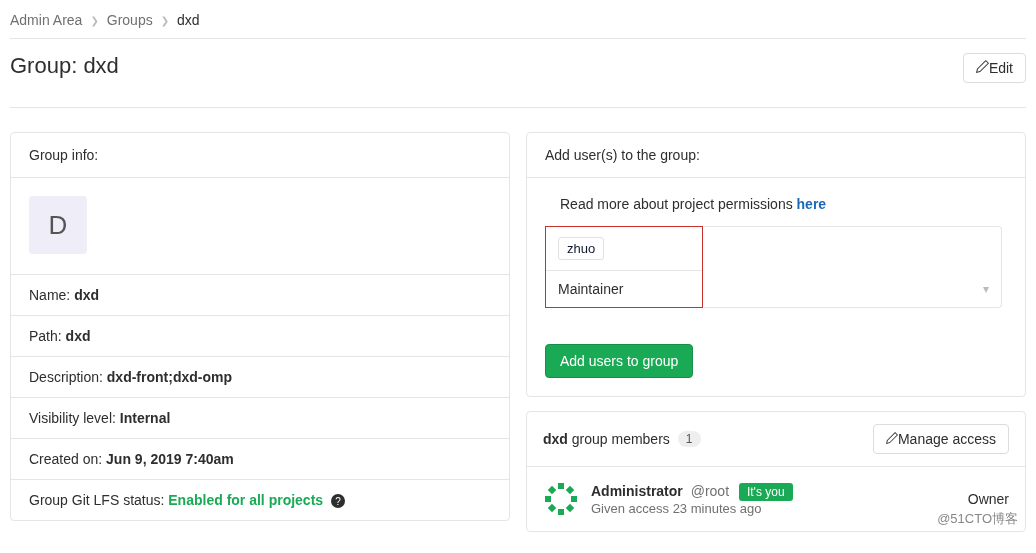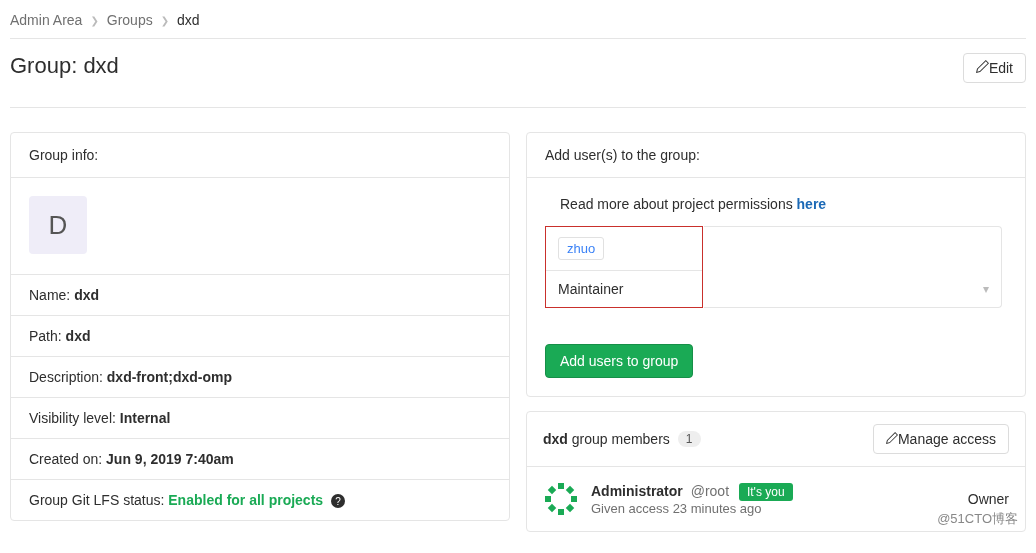--- a/index.html
+++ b/index.html
@@ -24,21 +24,21 @@
     .info-list li:first-child { border-top: none; padding-top: 0; }
     .info-list b { font-weight: 600; }
     .lfs-enabled { color: #1aaa55; font-weight: 600; }
     .q-icon { display: inline-flex; width: 14px; height: 14px; border-radius: 50%; background: #2e2e2e; color: #fff; font-size: 10px; align-items: center; justify-content: center; margin-left: 4px; vertical-align: middle; }
     .perm-text { margin-bottom: 14px; margin-left: 15px; }
     .perm-text a { color: #1b69b6; text-decoration: none; font-weight: 600; }
     .hl-box { border: 1px solid #c9302c; padding-bottom: 0; margin-bottom: 36px; position: relative; width: 100%; }
     .select-row { padding: 10px 12px; border-bottom: 1px solid #e5e5e5; position: relative; display:flex; align-items:center; }
     .select-row.last { border-bottom: none; }
     .select-ext { position: absolute; left: 158px; right: -300px; top: -1px; bottom: -1px; border: 1px solid #e5e5e5; border-left: none; border-top-right-radius: 4px; border-bottom-right-radius: 4px; display:flex; align-items:center; justify-content:flex-end; padding-right:12px; pointer-events:none; }
-    .token { display: inline-block; border: 1px solid #e1e1e1; border-radius: 3px; padding: 3px 8px; font-size: 13px; background: #fff; color: #3b82f6; }
+    .token { display: inline-block; border: 1px solid #e1e1e1; border-radius: 3px; padding: 3px 8px; font-size: 13px; background: #fff; color: #0f172a; }
     .select-label { color: #2e2e2e; }
     .chev-down { color: #bbb; font-size: 12px; }
     .members-card { margin-top: 14px; }
     .members-head { display: flex; align-items: center; justify-content: space-between; padding: 12px 16px; border-bottom: 1px solid #e5e5e5; }
     .members-head .left { display: flex; align-items: center; gap: 8px; }
     .badge-count { background: #eee; color: #555; border-radius: 10px; padding: 1px 8px; font-size: 12px; }
     .member-row { display: flex; align-items: center; padding: 14px 16px; gap: 12px; }
     .identicon { width: 36px; height: 36px; position: relative; }
     .identicon svg { width: 100%; height: 100%; }
     .member-info { flex: 1; }

